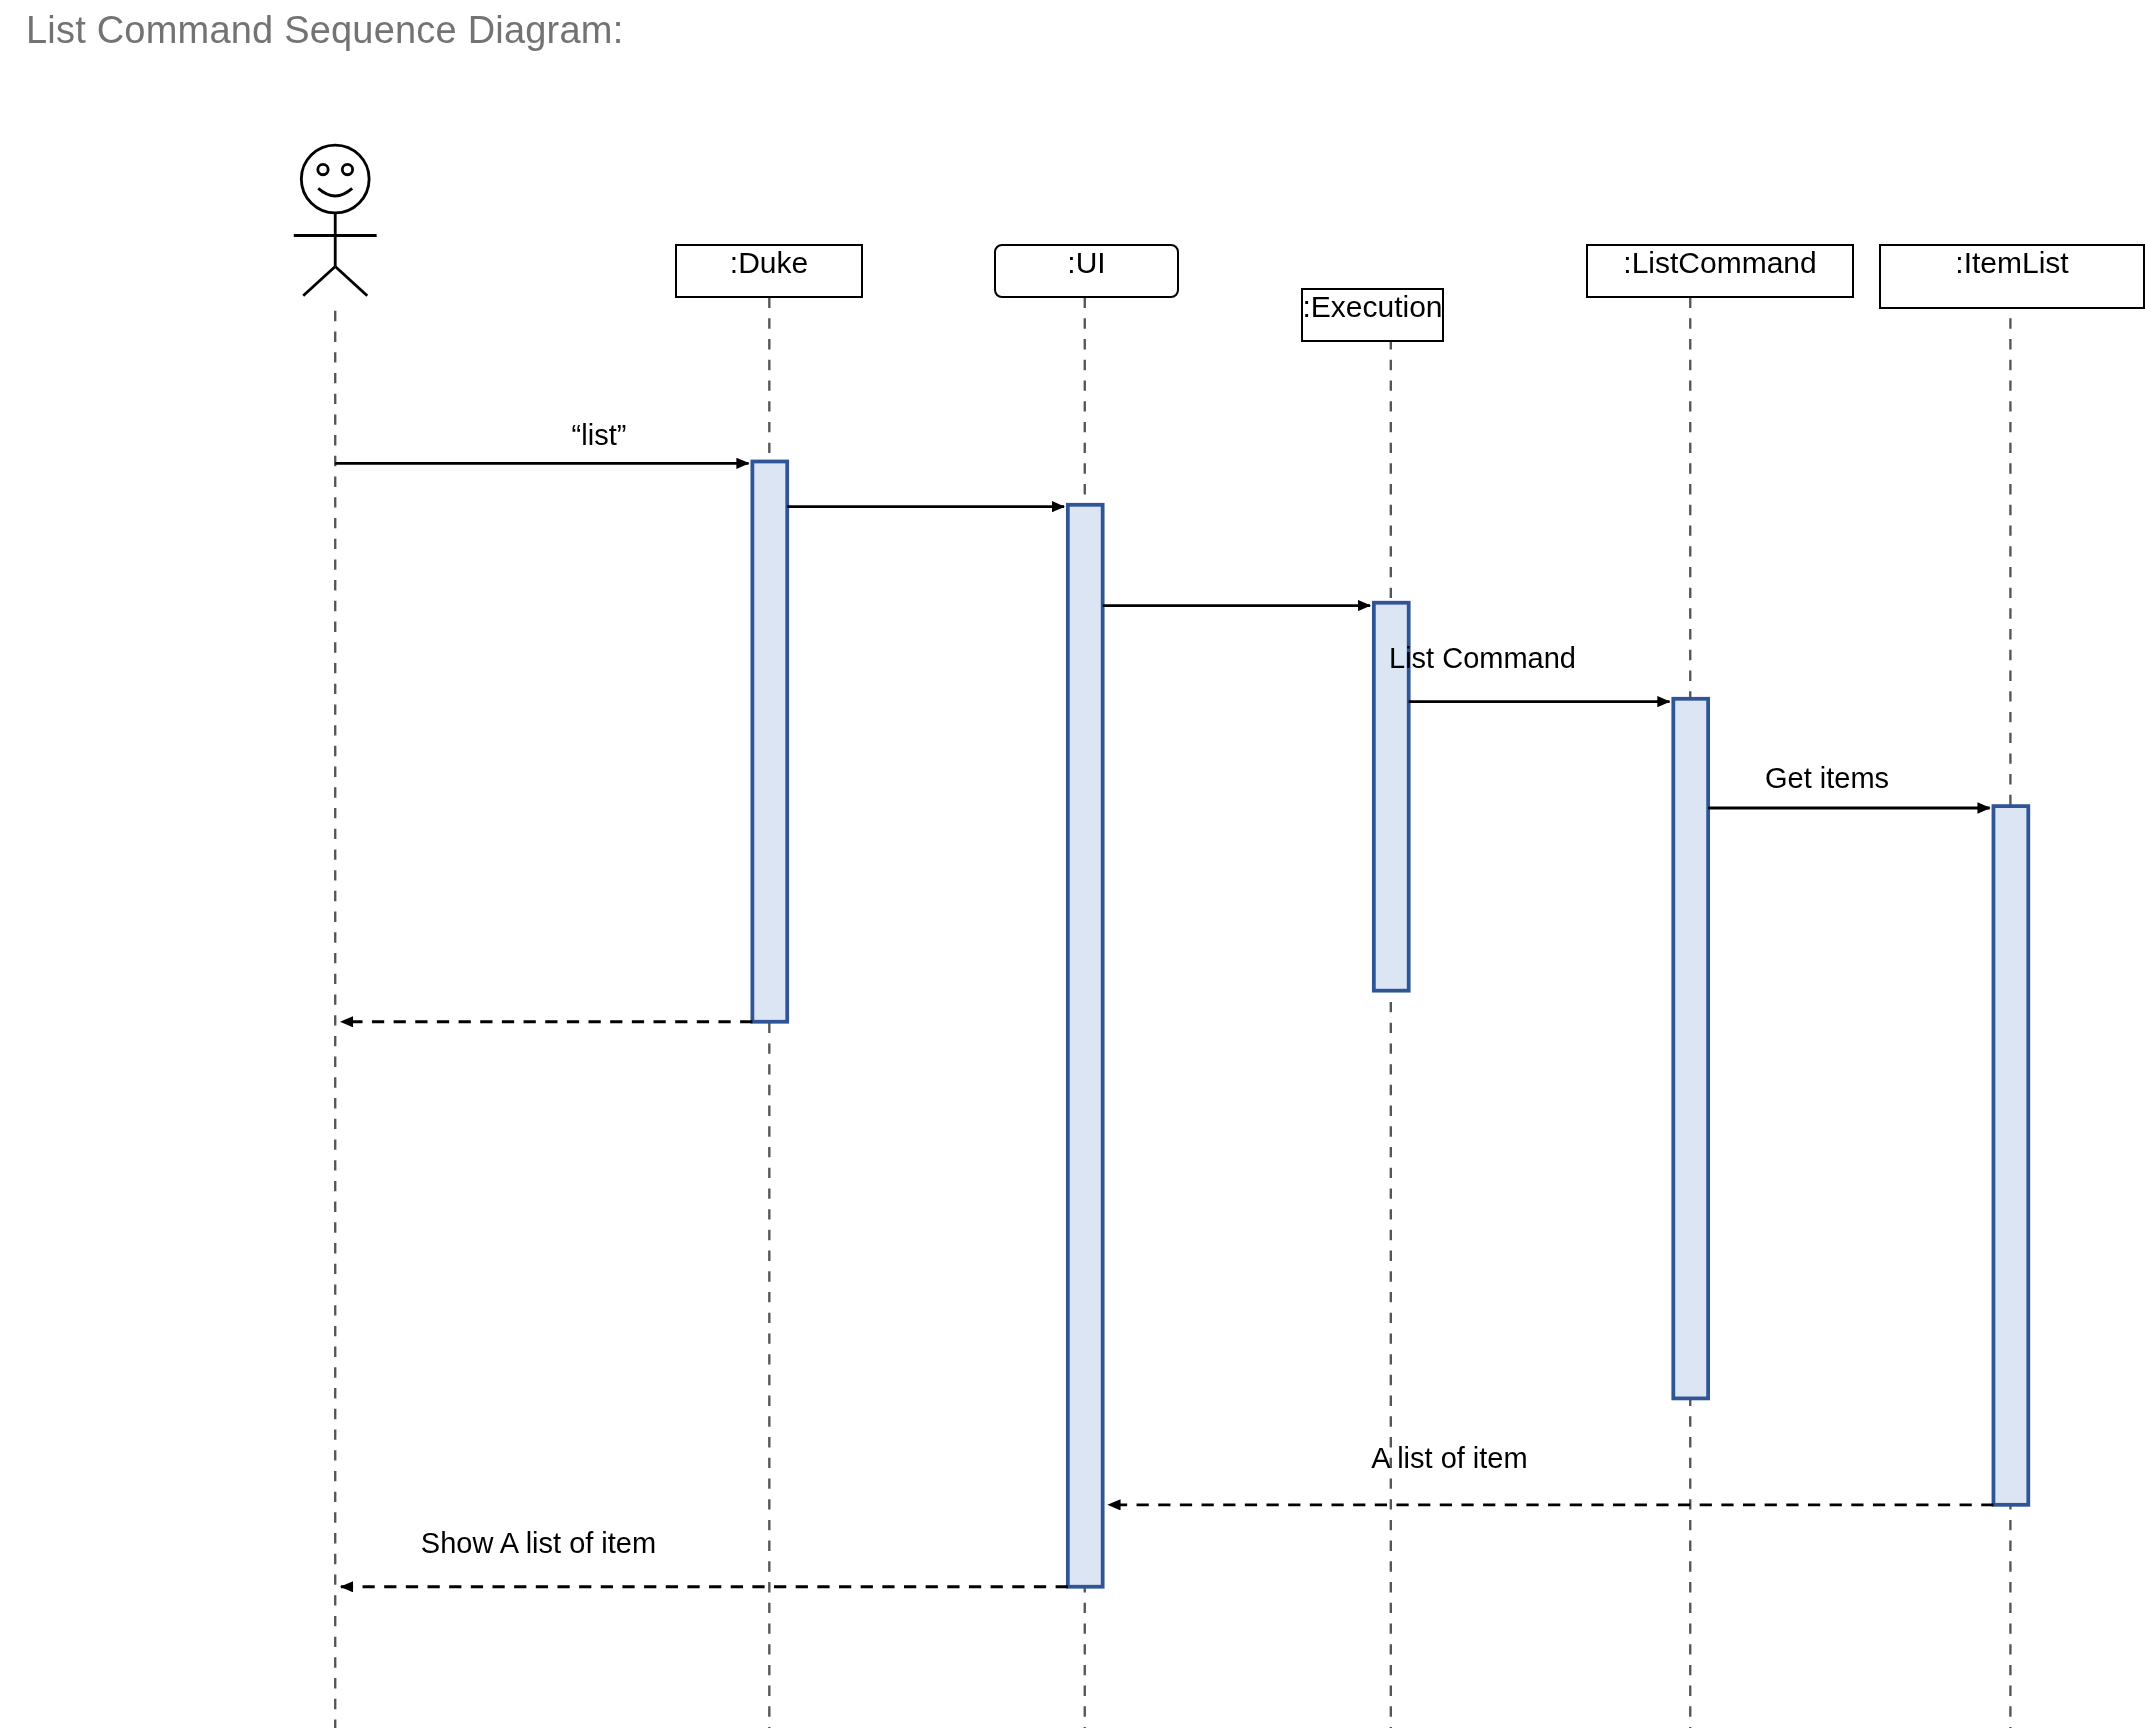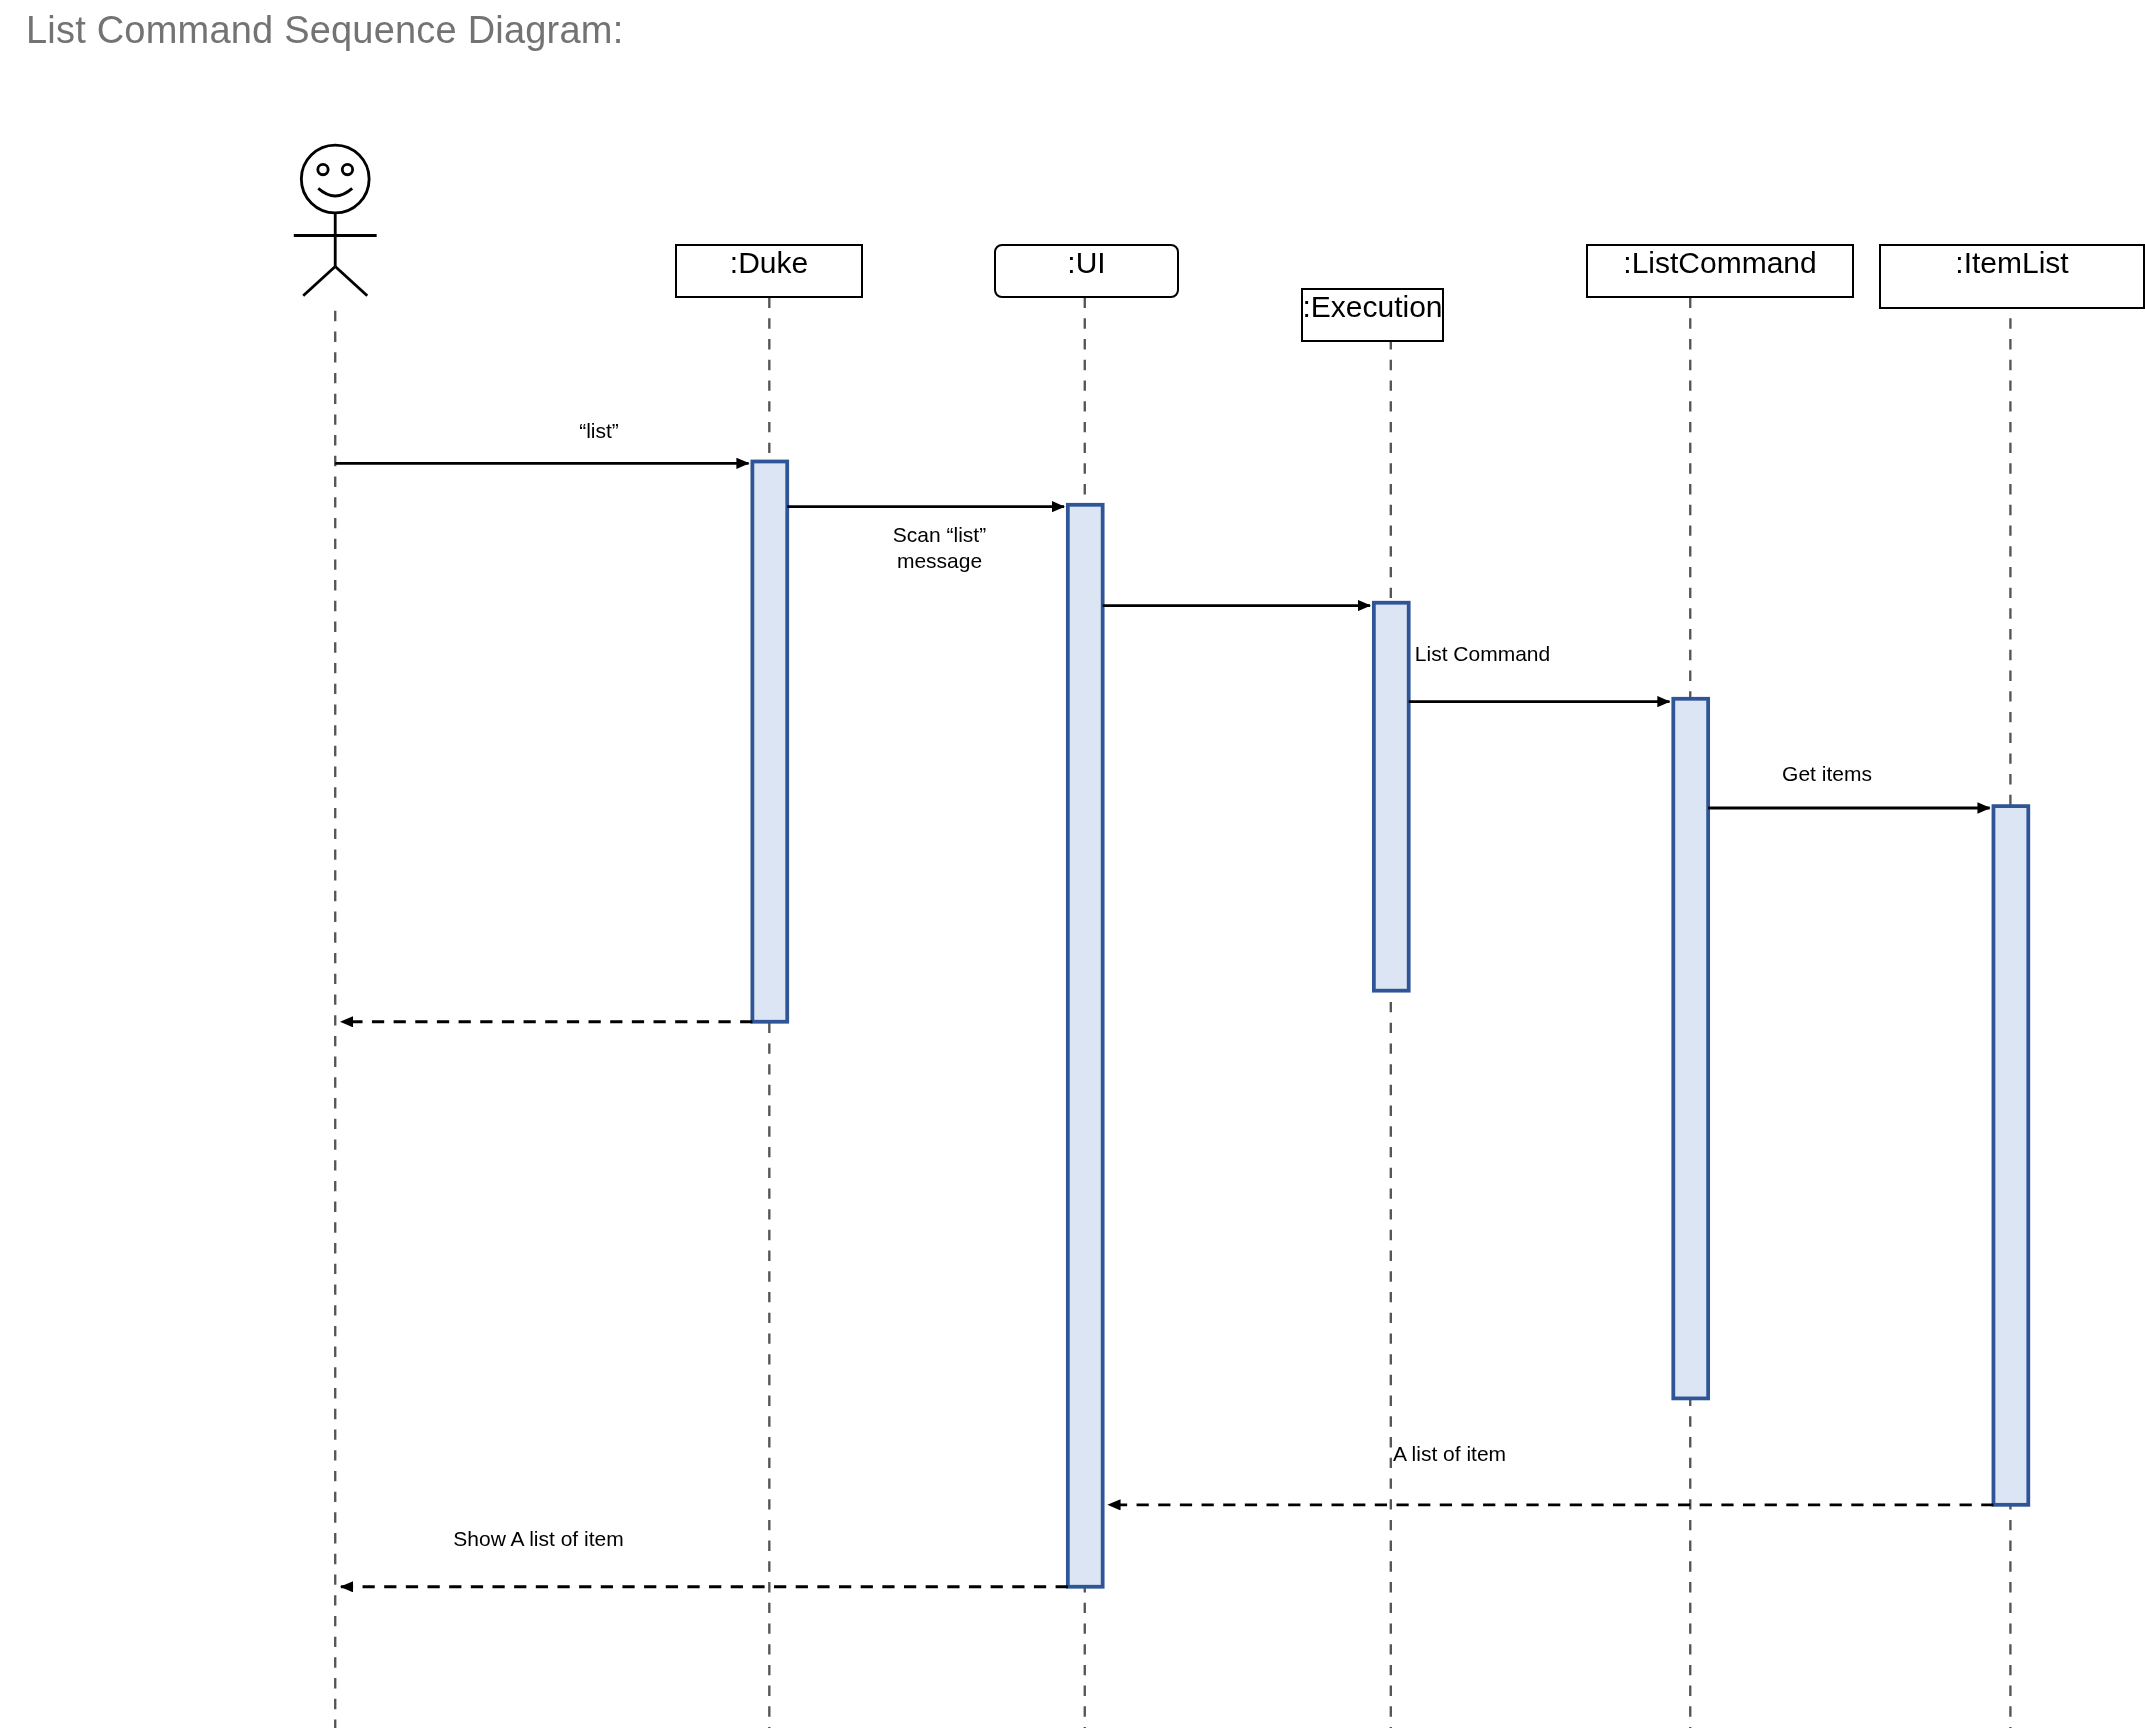--- a/index.html
+++ b/index.html
@@ -42,21 +42,21 @@
     box-sizing: border-box;
     display: flex;
     align-items: flex-start;
     justify-content: center;
     font-size: 30px;
     color: #000000;
     white-space: nowrap;
   }
   .msg-label {
     position: absolute;
-    font-size: 21px;
+    font-size: 29px;
     color: #000000;
     text-align: center;
     line-height: 1.24;
     white-space: pre-line;
   }
 </style>
 </head>
 <body>
 
 <div id="canvas">
@@ -127,22 +127,20 @@
   </div>
   <div class="lifeline-box" style="left:1557px; top:244px; width:268px; height:54px;margin-left:29px;">
     <span>:ListCommand</span>
   </div>
   <div class="lifeline-box" style="left:1879px; top:244px; width:266px; height:65px;">
     <span>:ItemList</span>
   </div>
 
   <div class="msg-label" style="left:505px; top:418px; width:188px;">“list”</div>
 
-  <div class="msg-label" style="left:836px; top:522px; width:207px;">Scan “list”
-message</div>
 
 
   <div class="msg-label" style="left:1332px; top:641px; width:301px;">List Command</div>
 
   <div class="msg-label" style="left:1714px; top:761px; width:226px;">Get items</div>
 
   <div class="msg-label" style="left:1299px; top:1441px; width:301px;">A list of item</div>
 
   <div class="msg-label" style="left:341px; top:1526px; width:395px;">Show A list of item</div>
 

